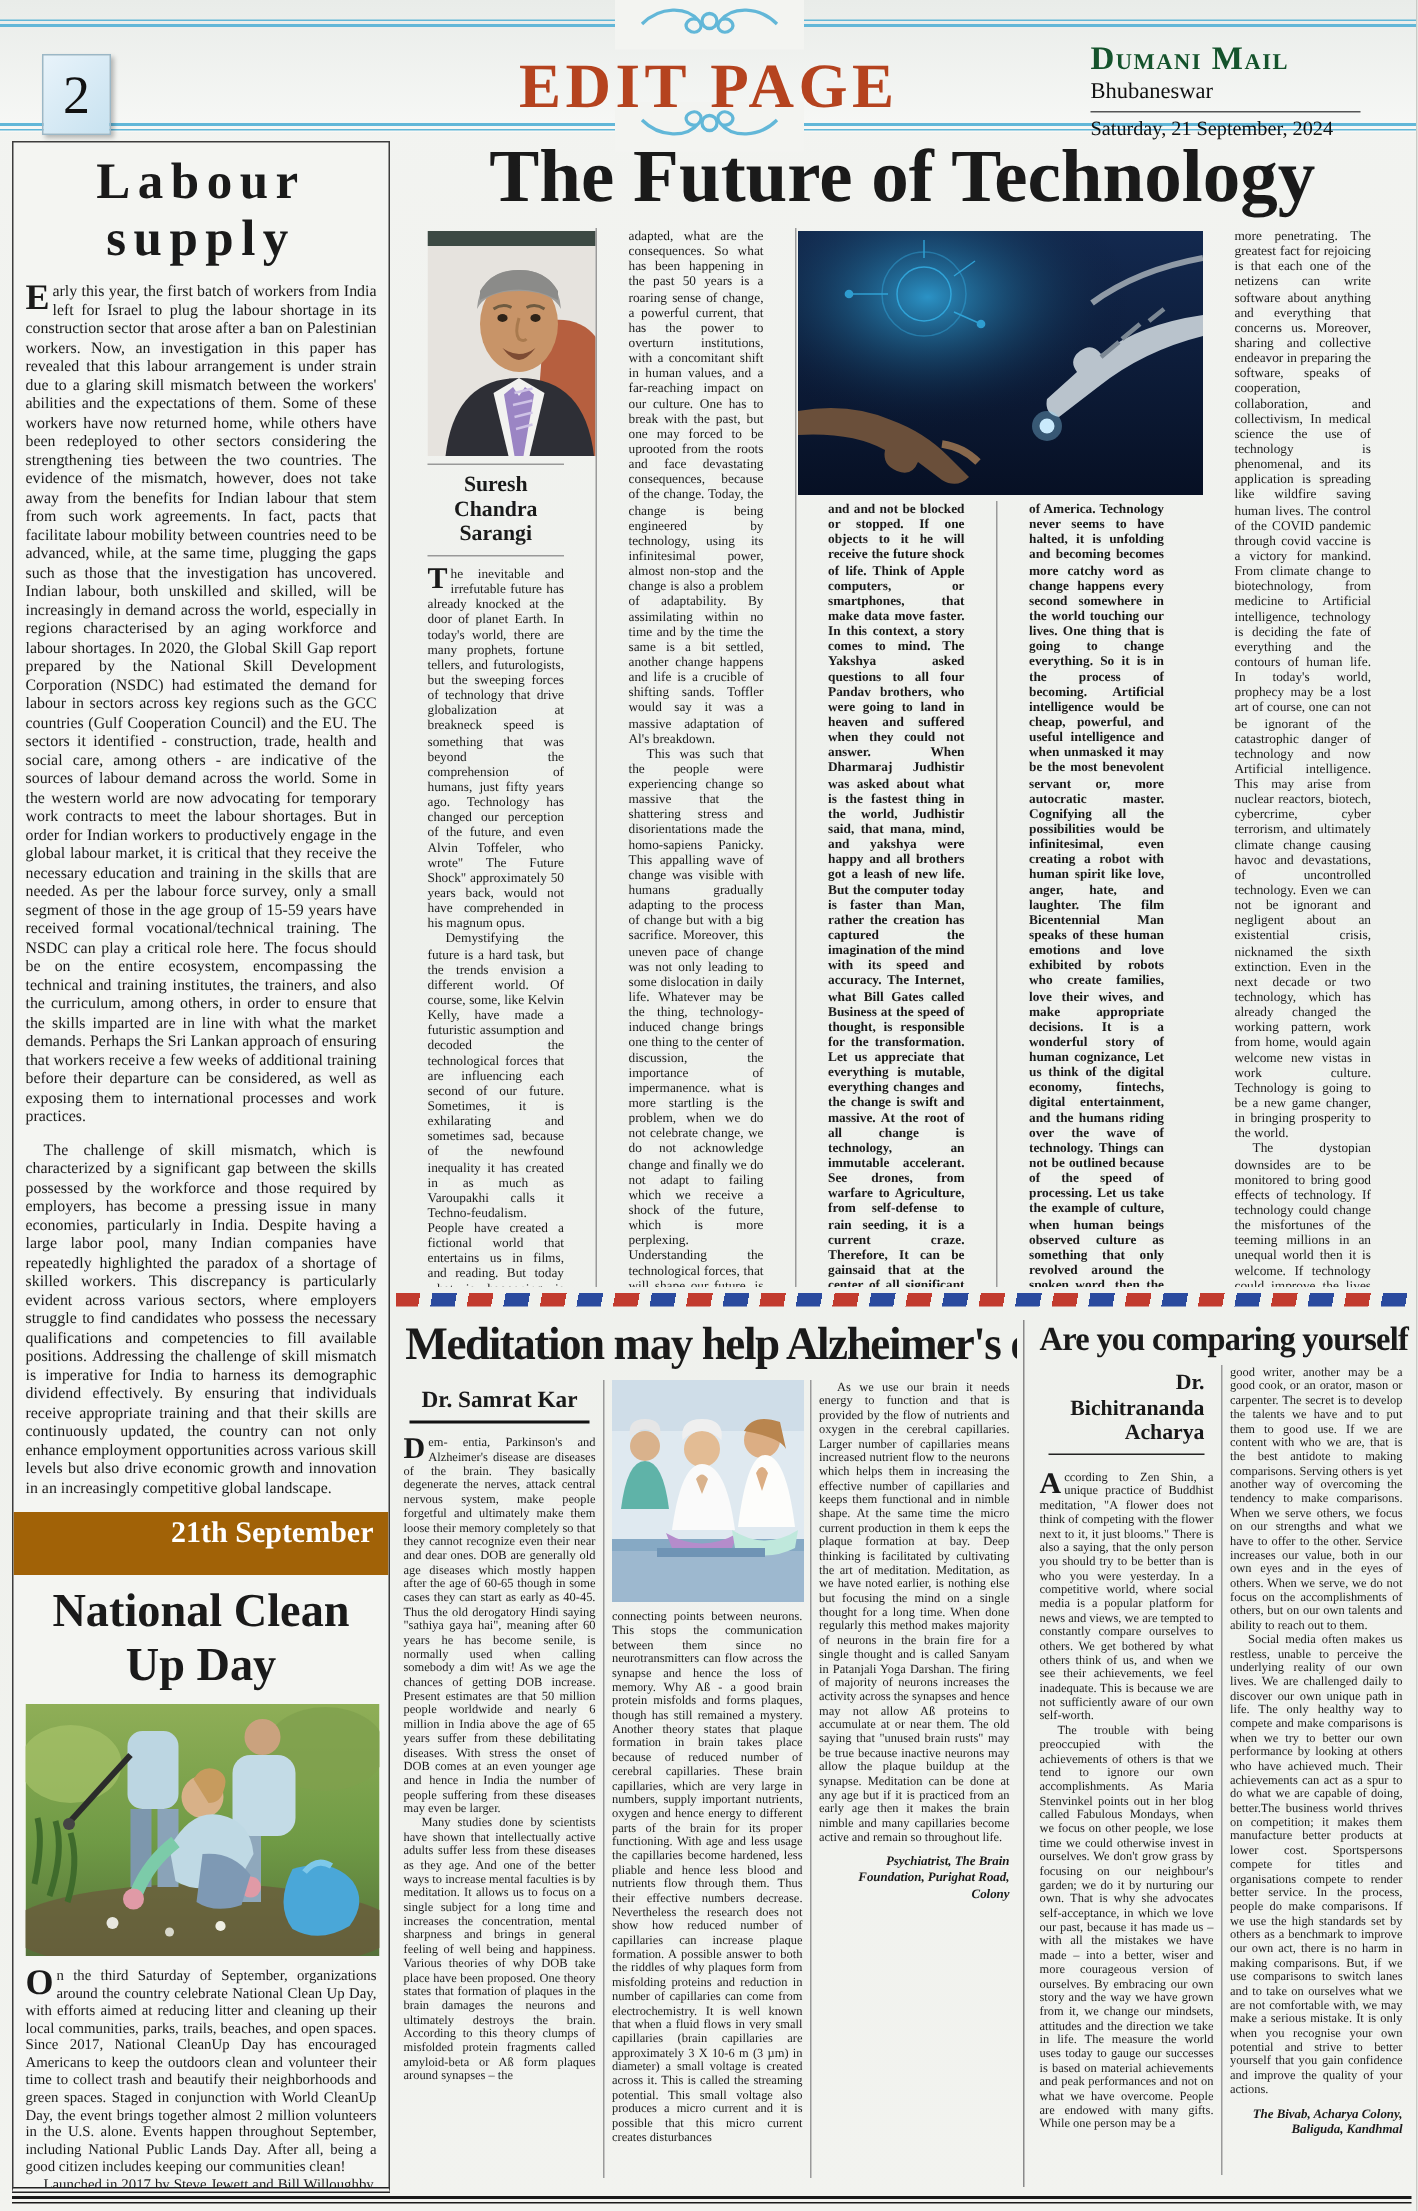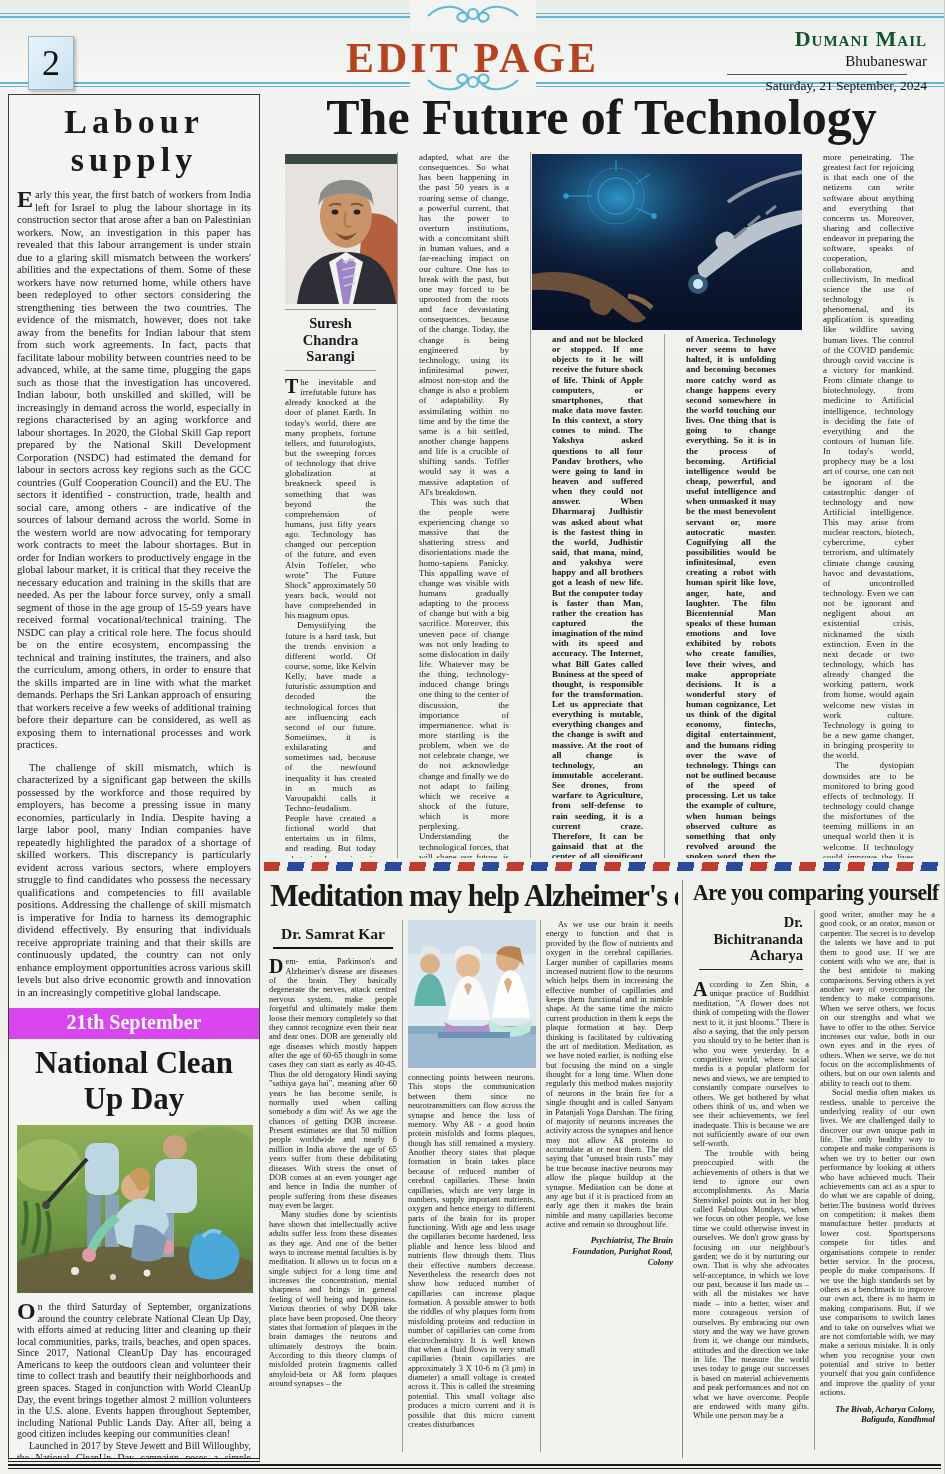--- a/index.html
+++ b/index.html
@@ -24,43 +24,43 @@
     position:absolute; left:28px; top:36px; width:46px; height:54px;
     background:linear-gradient(135deg,#e8f3fa,#c8e2f0); border:1px solid #9bb7c6;
     box-shadow:2px 2px 3px rgba(0,0,0,.25);
     display:flex; align-items:center; justify-content:center;
     font-size:36px; color:#111;
   }
   .edit-title {
     position:absolute; left:0; top:34px; width:945px; text-align:center;
     font-size:42px; font-weight:bold; letter-spacing:3px; color:#b5431f;
   }
-  .masthead { position:absolute; right:18px; top:26px; width:200px; text-align:right; }
+  .masthead { position:absolute; right:18px; top:26px; width:200px; text-align:left; }
   .masthead .paper { font-variant:small-caps; font-weight:bold; font-size:22px;
     color:#15532c; letter-spacing:1px; }
   .masthead .city { font-size:15px; color:#111; margin-top:1px; }
   .masthead .rule { border-top:1px solid #555; margin:4px 0 3px; width:180px; }
   .masthead .date { font-size:13.5px; color:#111; }
 
   
   #leftcol {
     position:absolute; left:8px; top:94px; width:252px; height:1368px;
     border:1.5px solid #3c3c3c; border-bottom:4px double #222;
     background:#f4f5f2; padding:6px 8px 4px; overflow:hidden;
   }
   .labour-head { text-align:center; font-weight:bold; font-size:34px;
     letter-spacing:5px; margin:2px 0 10px; }
   .body-lg { font-size:10.6px; line-height:1.18; text-align:justify; }
   .body-lg p { margin-bottom:2px; }
   .ind { text-indent:12px; }
   .gap { margin-top:10px !important; }
   .dcap::first-letter { font-size:24px; font-weight:bold; float:left;
     line-height:.8; padding:1px 2px 0 0; }
-  .sep-banner { background:#d946ef; color:#fff; font-weight:bold; font-size:20px;
-    text-align:center; padding:3px 10px 5px; margin:9px -8px 6px; }
+  .sep-banner { background:#a16207; color:#fff; font-weight:bold; font-size:20px;
+    text-align:right; padding:3px 10px 16px; margin:9px -8px 6px; }
   .cleanup-head { text-align:center; font-weight:bold; font-size:31.5px;
     letter-spacing:0; margin:2px 0 8px; transform:scaleX(.98); }
   .cleanup-photo { width:236px; height:168px; margin:0 0 8px; display:block; }
   .body-md { font-size:9.9px; line-height:1.17; text-align:justify; }
 
   
   #tech-head { position:absolute; left:262px; top:88px; width:679px; text-align:center;
     font-size:50px; font-weight:bold; letter-spacing:0; }
   #tech-body { position:absolute; left:264px; top:152px; width:677px; height:706px;
     display:flex; overflow:hidden; }

